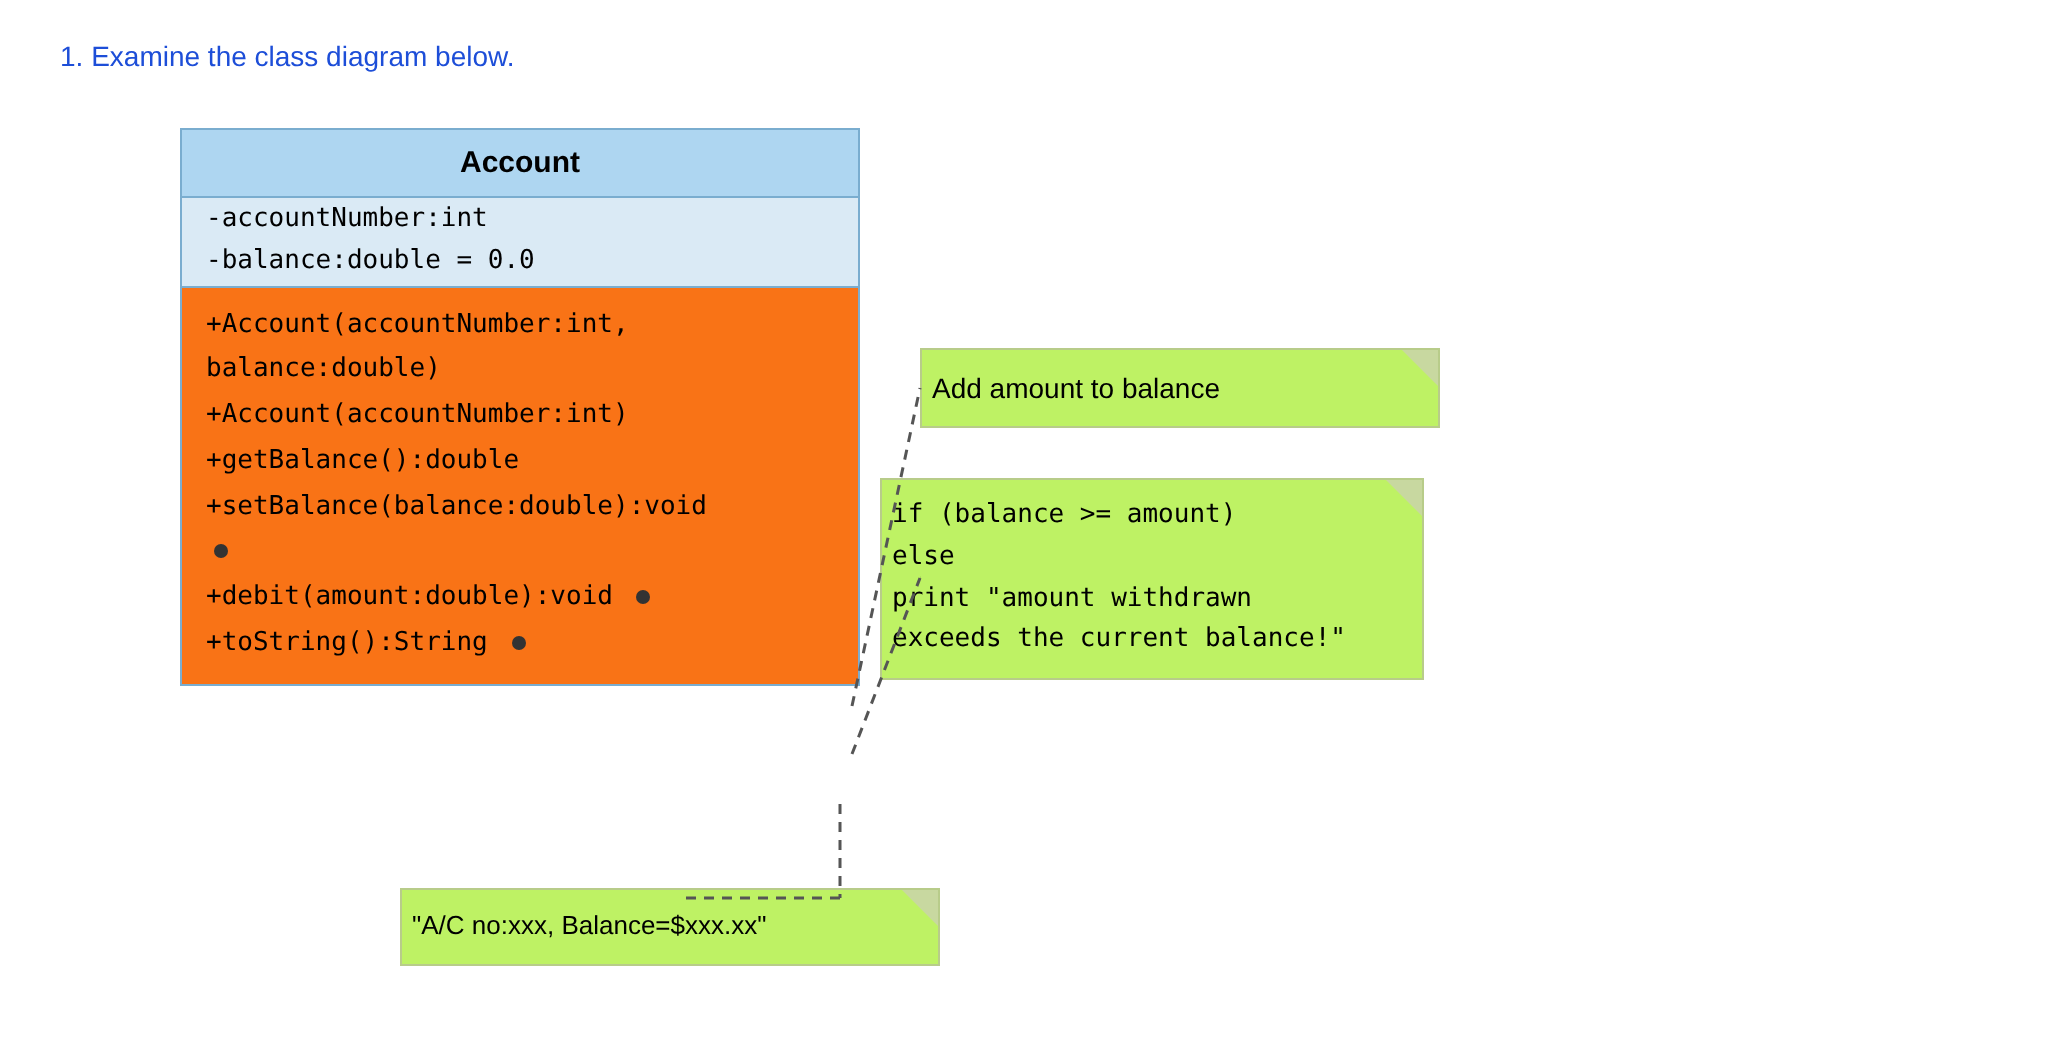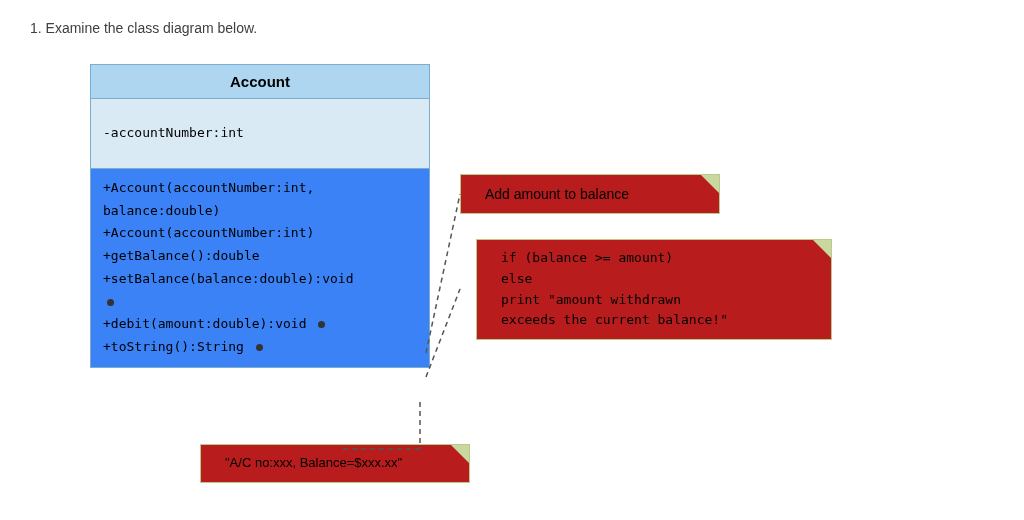--- a/index.html
+++ b/index.html
@@ -13,21 +13,21 @@
     }
 
     .page-container {
       padding: 20px 30px;
       position: relative;
     }
 
     .intro-text {
       font-size: 14px;
       margin-bottom: 18px;
-      color: #404040;
+      color: #1d4ed8;
     }
 
     .diagram-area {
       position: relative;
       width: 960px;
       height: 460px;
     }
 
     
     .uml-class {
@@ -47,43 +47,43 @@
       text-align: center;
       padding: 8px 11px;
       font-weight: bold;
       font-family: Arial, sans-serif;
       font-size: 15px;
       color: #000;
     }
 
     .uml-class-attributes {
       border-bottom: 1.5px solid #7aadcf;
-      padding: 24px 12px;
+      padding: 1px 12px;
       line-height: 1.6;
       background: #daeaf5;
     }
 
     .uml-class-methods {
       padding: 8px 12px;
       line-height: 1.75;
-      background: #3b82f6;
+      background: #f97316;
     }
 
     .uml-class-methods div {
       position: relative;
     }
 
     
     .note-box {
       position: absolute;
-      background: #b91c1c;
+      background: #bef264;
       border: 1.5px solid #b8cc8a;
       font-family: monospace;
       font-size: 13px;
-      padding: 8px 24px;
+      padding: 8px 5px;
       line-height: 1.6;
     }
 
     .note-box::before {
       content: '';
       position: absolute;
       top: 0;
       right: 0;
       width: 18px;
       height: 18px;
@@ -93,23 +93,23 @@
 
     .note-add-amount {
       left: 430px;
       top: 120px;
       width: 260px;
       font-size: 14px;
       font-family: Arial, sans-serif;
     }
 
     .note-debit-logic {
-      left: 446px;
+      left: 410px;
       top: 185px;
-      width: 356px;
+      width: 272px;
     }
 
     .note-tostring {
       left: 170px;
       top: 390px;
       width: 270px;
       font-family: Arial, sans-serif;
       font-size: 13px;
     }
 
@@ -128,20 +128,21 @@
 
 <div class="page-container">
   <p class="intro-text">1.   Examine the class diagram below.</p>
 
   <div class="diagram-area">
 
     <div class="uml-class">
       <div class="uml-class-header">Account</div>
       <div class="uml-class-attributes">
         <div>-accountNumber:int</div>
+        <div>-balance:double = 0.0</div>
       </div>
       <div class="uml-class-methods">
         <div>+Account(accountNumber:int,</div>
         <div>    balance:double)</div>
         <div>+Account(accountNumber:int)</div>
         <div>+getBalance():double</div>
         <div>+setBalance(balance:double):void</div>
         <div>
           <span style="display:inline-block;width:7px;height:7px;border-radius:50%;background:#333;margin-left:4px;vertical-align:middle;"></span>
         </div>

